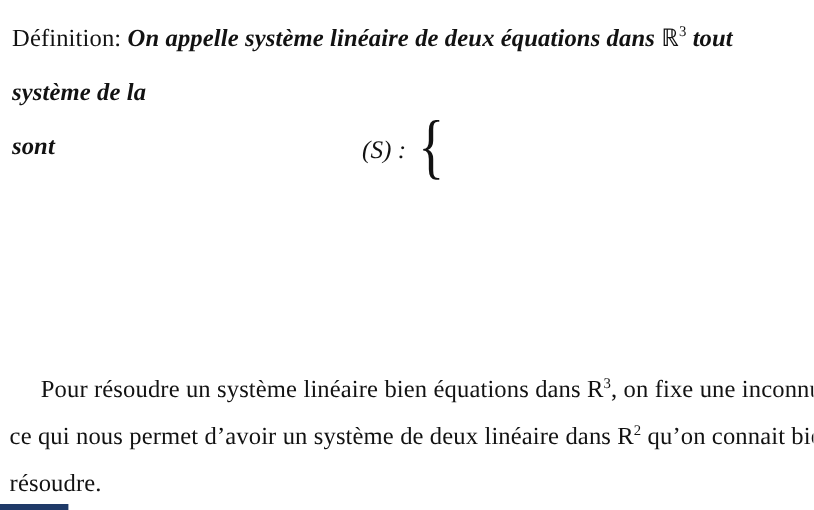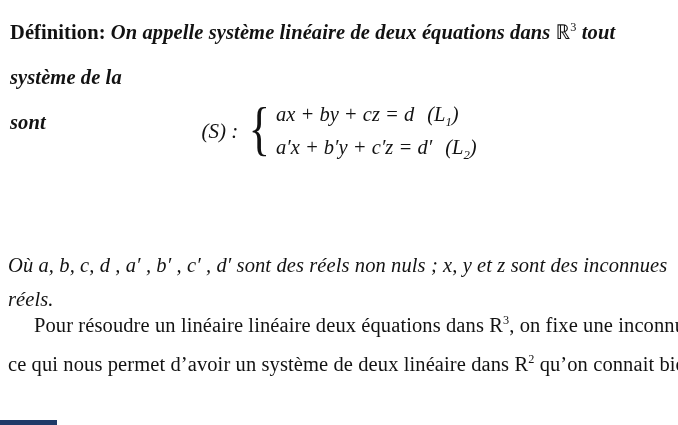--- a/index.html
+++ b/index.html
@@ -18,21 +18,21 @@
   
   .def {
     position: absolute;
     left: 10px; top: 10px;
     width: 658px;
     margin: 0;
     font-size: 20.5px;
     line-height: 45px;
     letter-spacing: 0.1px;
   }
-  .def-label { font-weight: 700; font-style: normal; }
+  .def-label { font-weight: 400; font-style: normal; }
   .it { font-style: italic; font-weight: bold; }
   .set-symbol { font-style: normal; }
 
   
   .system {
     position: absolute;
     left: 0; top: 98px;
     width: 678px;
     display: flex;
     justify-content: center;
@@ -88,28 +88,24 @@
 </head>
 <body>
 
 <div class="page">
 
   <p class="def"><span class="def-label"><span>Définition</span><span>: </span></span><span class="it">On appelle système linéaire de deux équations dans </span><span class="set-symbol"><span>ℝ</span><sup>3</sup></span><span class="it"> tout système de la</span><br><span class="it">sont</span></p>
 
   <div class="system">
     <span class="sys-label">(S) :</span>
     <span class="brace">{</span>
-    <div class="eq-lines">
-      <div class="eq-line"><span>ax + by + cz = d</span><span class="eq-tag"><span>(L</span><sub>1</sub><span>)</span></span></div>
-      <div class="eq-line"><span>a′x + b′y + c′z = d′</span><span class="eq-tag"><span>(L</span><sub>2</sub><span>)</span></span></div>
-    </div>
   </div>
 
-  <p class="note"><span>Où a, b, c, d , a′ , b′ , c′ , d′ sont des réels non nuls ; x, y et z sont des inconnues réels.</span></p>
 
   <p class="resolution">
-      <span class="line indent"><span>Pour résoudre un linéaire linéaire deux équations dans R</span><sup>3</sup><span>, on fixe une inconnue ;</span></span>
+      <span class="line indent"><span>Pour résoudre un système linéaire bien équations dans R</span><sup>3</sup><span>, on fixe une inconnue ;</span></span>
       <span class="line"><span>ce qui nous permet d’avoir un système de deux linéaire dans R</span><sup>2</sup><span> qu’on connait bien</span></span>
+      <span class="line"><span>résoudre.</span></span>
     </p>
 
   <div class="bottom-bar"></div>
 
 </div>
 
 </body></html>

